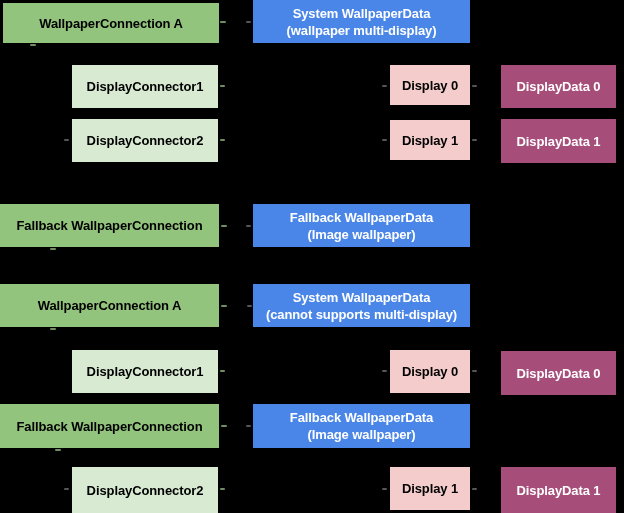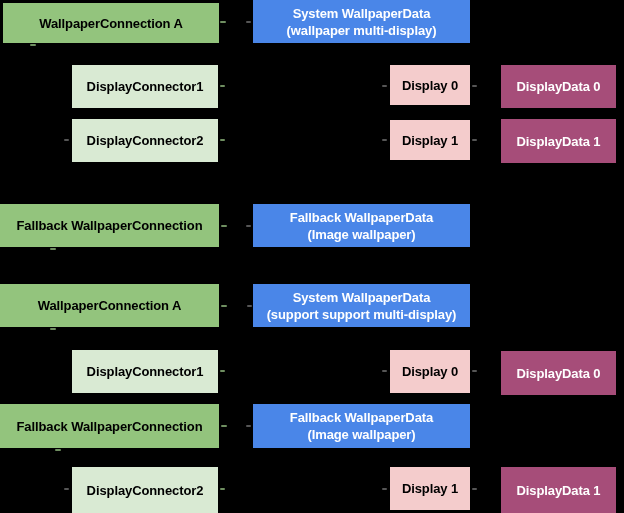--- a/index.html
+++ b/index.html
@@ -72,21 +72,21 @@
     </div>
     <div class="node" style="left: 253px; top: 204px; width: 217px; height: 43px; background: rgb(74, 134, 232); color: rgb(255, 255, 255);">
       <span class="line">Fallback WallpaperData</span>
       <span class="line">(Image wallpaper)</span>
     </div>
     <div class="node" style="left: 0px; top: 284px; width: 219px; height: 43px; background: rgb(147, 196, 125); color: rgb(0, 0, 0);">
       <span class="line">WallpaperConnection A</span>
     </div>
     <div class="node" style="left: 253px; top: 284px; width: 217px; height: 43px; background: rgb(74, 134, 232); color: rgb(255, 255, 255);">
       <span class="line">System WallpaperData</span>
-      <span class="line">(support support multi-display)</span>
+      <span class="line">(cannot supports multi-display)</span>
     </div>
     <div class="node" style="left: 72px; top: 350px; width: 146px; height: 43px; background: rgb(217, 234, 211); color: rgb(0, 0, 0);">
       <span class="line">DisplayConnector1</span>
     </div>
     <div class="node" style="left: 390px; top: 350px; width: 80px; height: 43px; background: rgb(244, 204, 204); color: rgb(0, 0, 0);">
       <span class="line">Display 0</span>
     </div>
     <div class="node" style="left: 501px; top: 351px; width: 115px; height: 44px; background: rgb(166, 77, 121); color: rgb(255, 255, 255);">
       <span class="line">DisplayData 0</span>
     </div>

